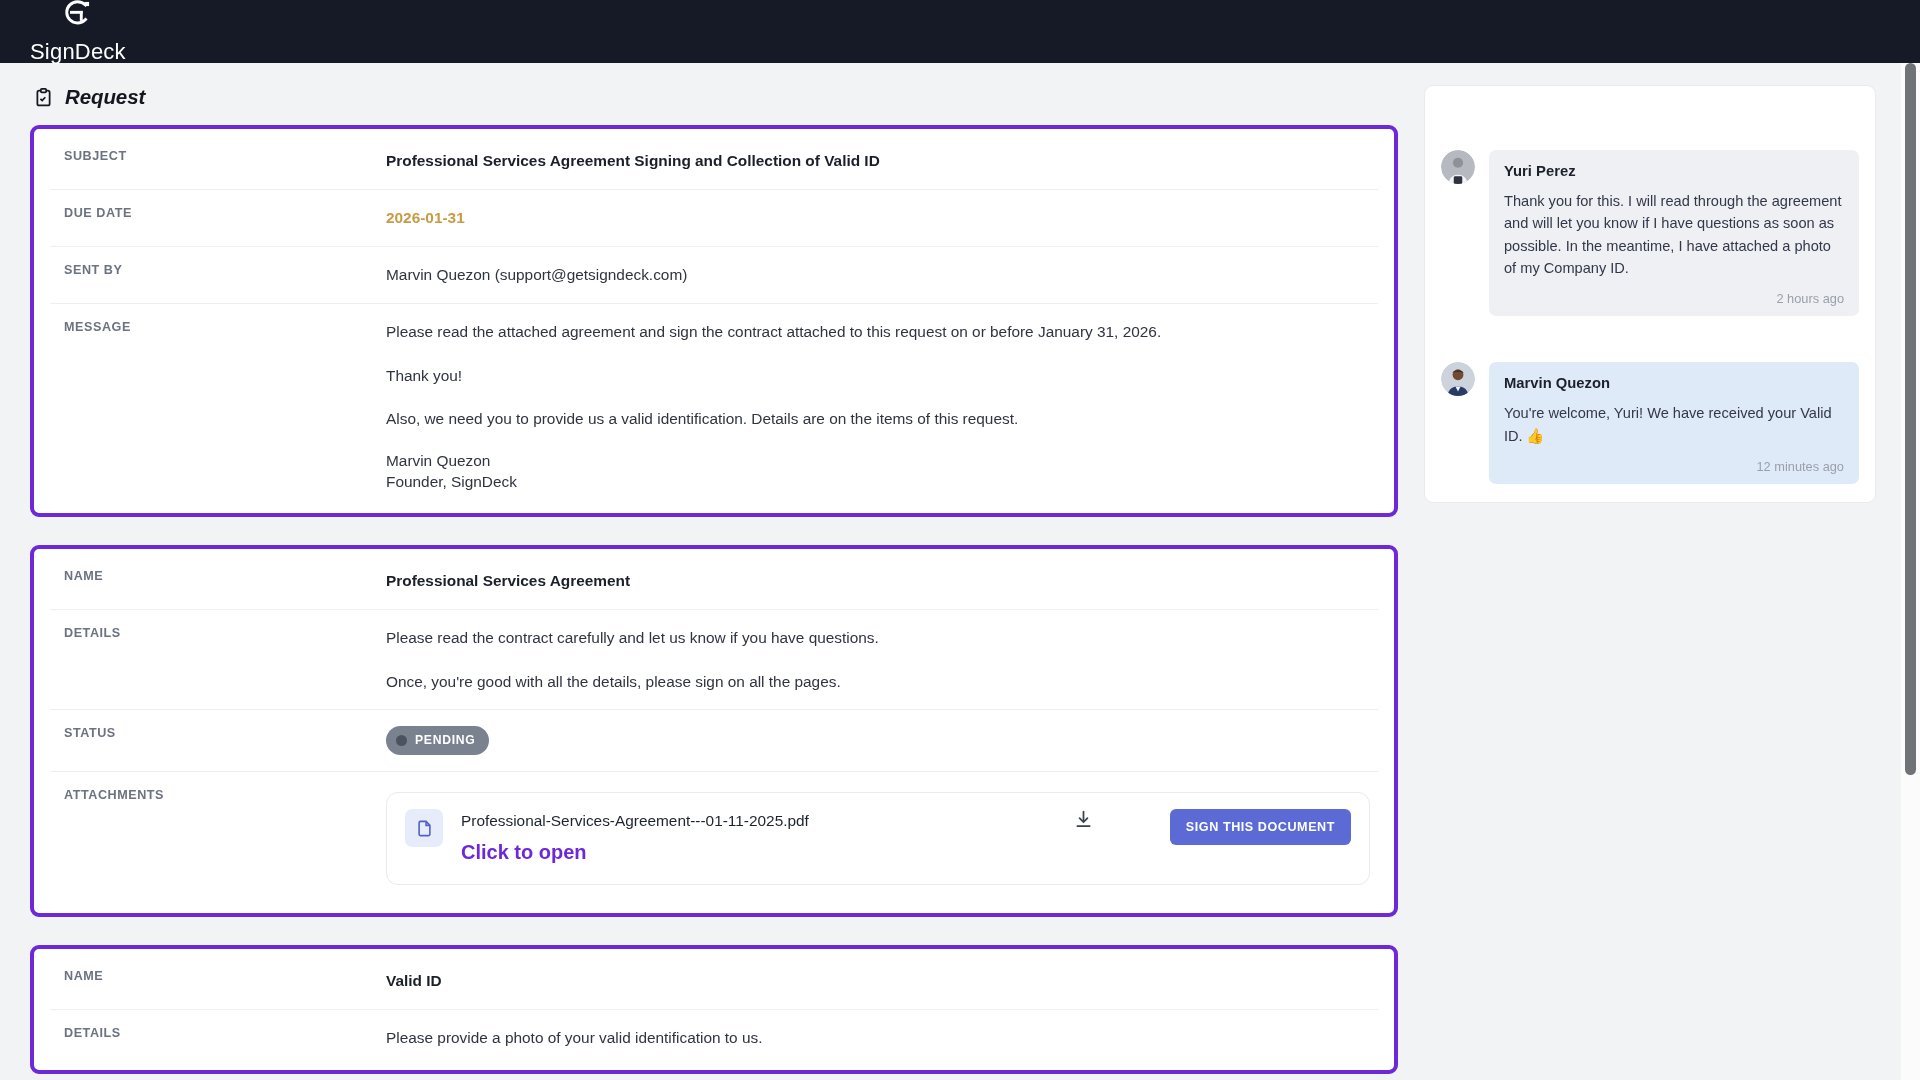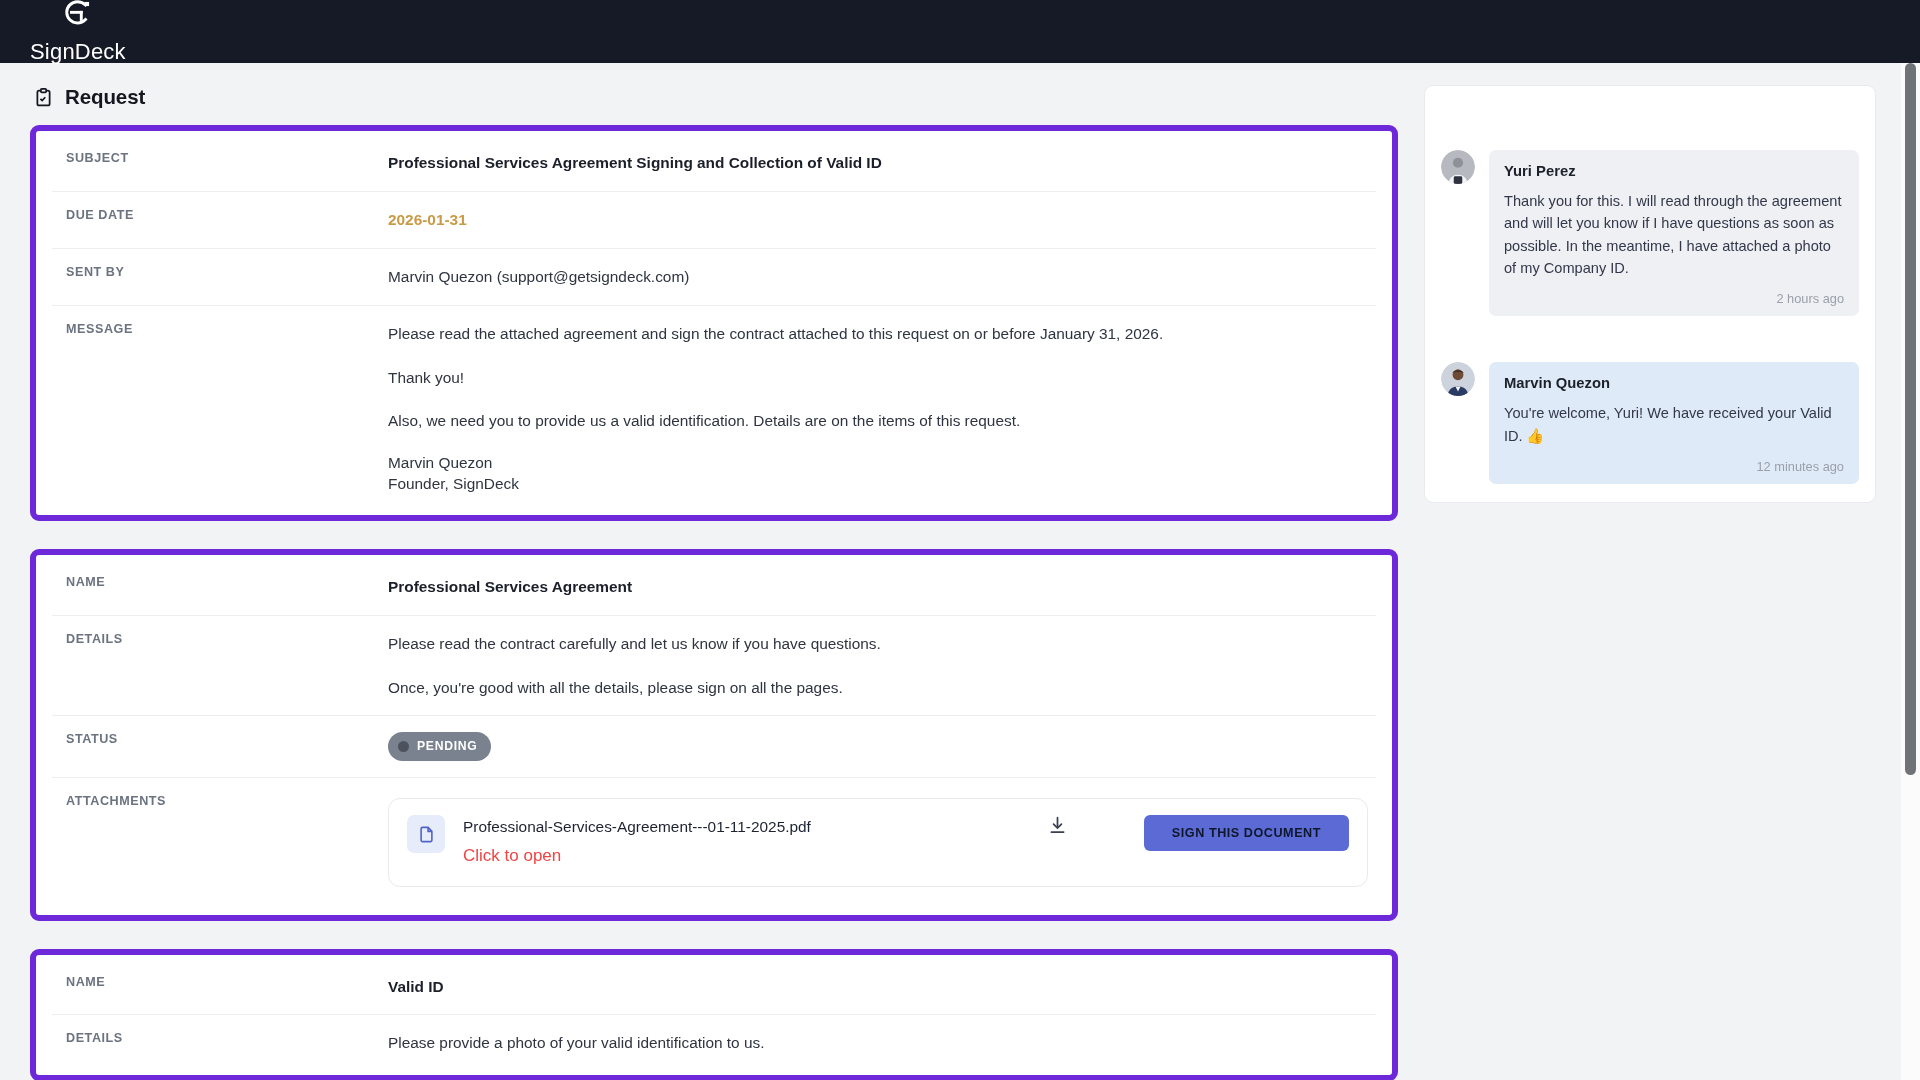--- a/index.html
+++ b/index.html
@@ -23,29 +23,30 @@
 
   
   .page { display: flex; padding: 22px 30px 0 30px; gap: 26px; height: 1017px; }
   .col-left  { width: 1368px; }
   .col-right { width: 452px; }
 
   
   .sect-head {
     display: flex; align-items: center; gap: 11px;
     margin: 0 0 16px 3px;
+    font-style: italic;
   }
   .sect-head .ttl {
     font-size: 20.5px; font-weight: bold; color: #14171f; letter-spacing: -.1px;
   }
   .sect-ico { width: 21px; height: 21px; display: block; color: #14171f; }
 
   
   .card {
-    background: #fff; border-radius: 9px; border: 6px solid #6d28d9;
+    background: #fff; border-radius: 9px; border: 4px solid #6d28d9;
     padding: 4px 16px; margin-bottom: 28px;
   }
 
   
   .row { display: flex; border-bottom: 1px solid #edeef1; }
   .row:last-child { border-bottom: none; }
   .row .k {
     width: 336px; flex: none; padding: 16px 0 16px 14px;
     font-size: 12.6px; font-weight: bold; letter-spacing: .55px;
     color: #6b7280; text-transform: uppercase;
@@ -76,26 +77,26 @@
     display: flex; align-items: flex-start; gap: 18px;
     padding: 16px 18px; margin: 4px 0 8px 0; background: #fff;
   }
   .file-ico-box {
     width: 38px; height: 38px; border-radius: 7px; flex: none;
     background: #e7ecfb; display: flex; align-items: center; justify-content: center;
   }
   .file-ico { width: 19px; height: 19px; color: #4f63c6; display: block; }
   .attach-meta { flex: 1; }
   .attach-name { font-size: 15.4px; color: #1d2330; margin-bottom: 4px; }
-  .attach-sub  { font-size: 17px; color: #ef4444; }
+  .attach-sub  { font-size: 20px; color: #6d28d9; font-weight: bold; }
   .dl-ico { width: 21px; height: 21px; color: #394050; display: block; margin-right: 18px; cursor: pointer; }
   .btn {
-    border: none; border-radius: 6px; color: #0f172a; cursor: pointer;
+    border: none; border-radius: 6px; color: #ffffff; cursor: pointer;
     background: #5b6ad4; font-weight: bold; letter-spacing: .55px;
-    font-size: 12.6px; padding: 11px 28px; font-family: inherit; margin-left: 40px;
+    font-size: 12.6px; padding: 11px 16px; font-family: inherit; margin-left: 40px;
   }
 
   
   .cpanel {
     background: #fff; border-radius: 9px; border: 1px solid #e8eaee;
     padding: 18px 16px; min-height: 330px;
   }
   .comment { display: flex; gap: 14px; margin-bottom: 20px; margin-top: 46px; }
   .comment:last-child { margin-bottom: 0; }
   .avatar {

